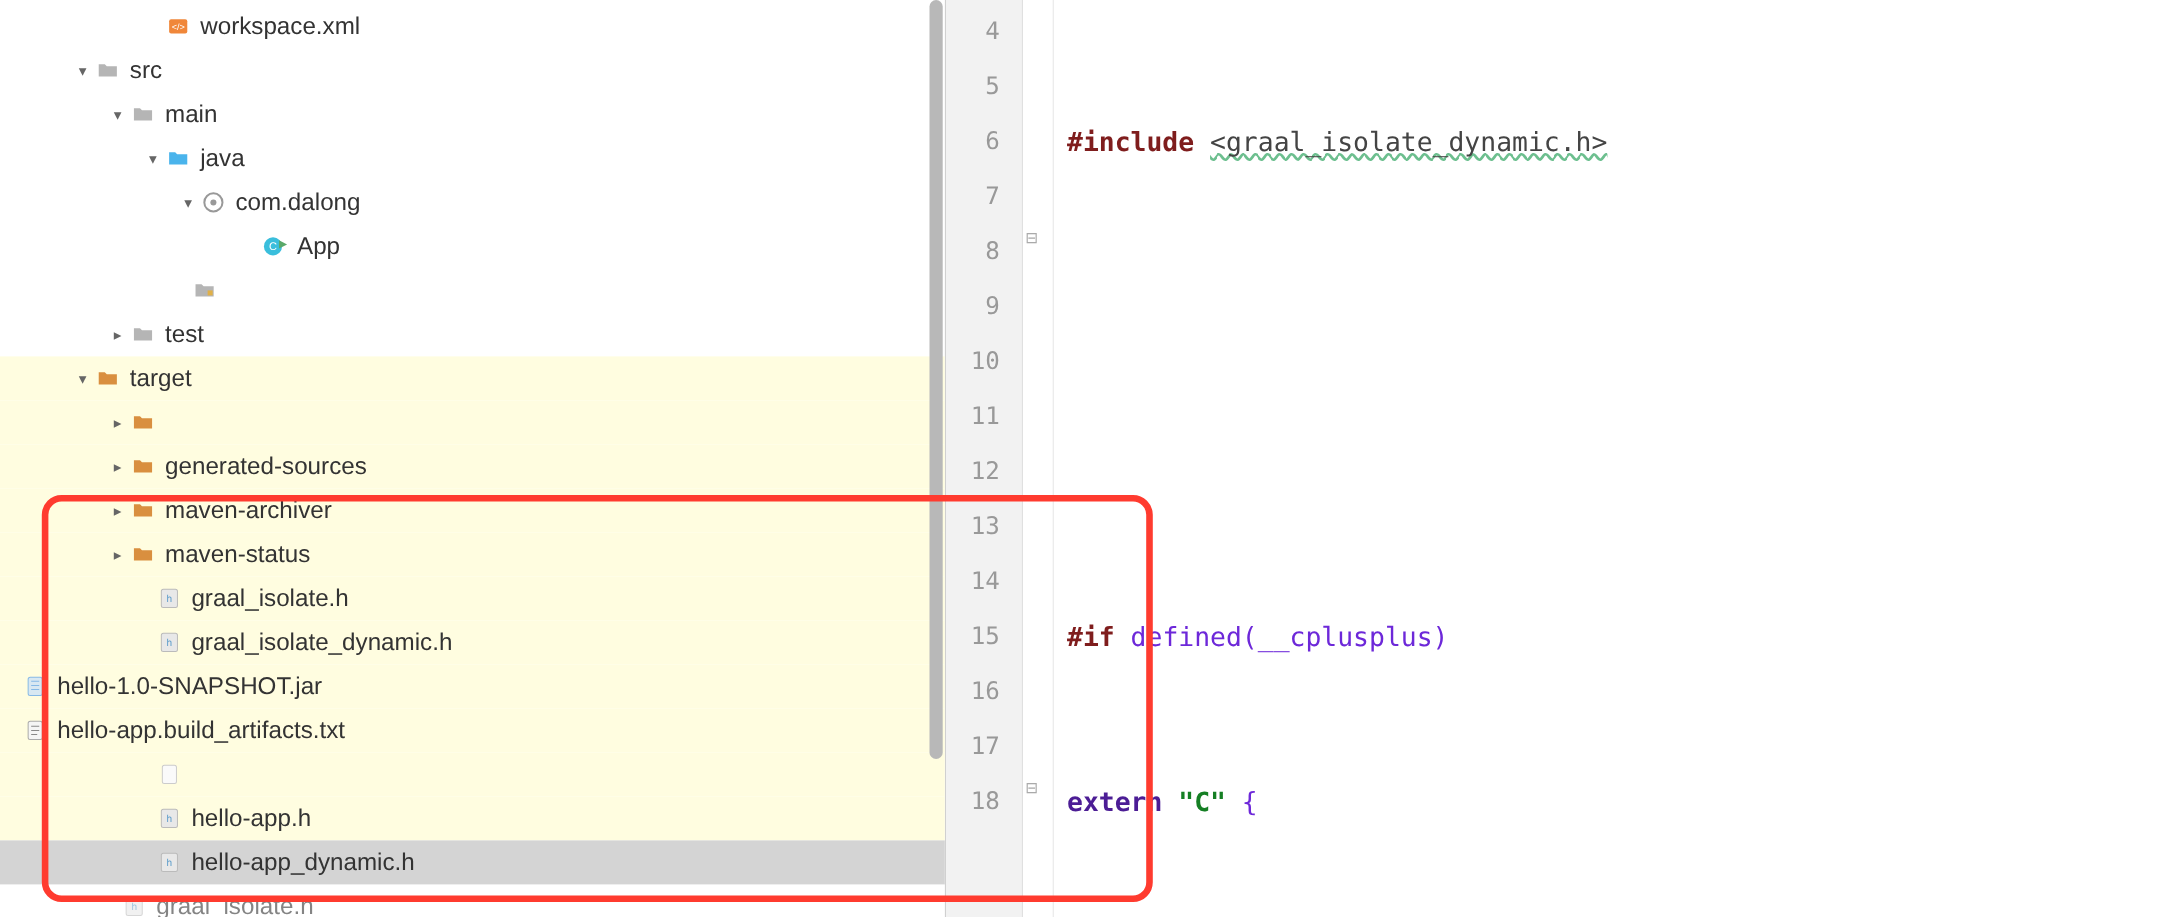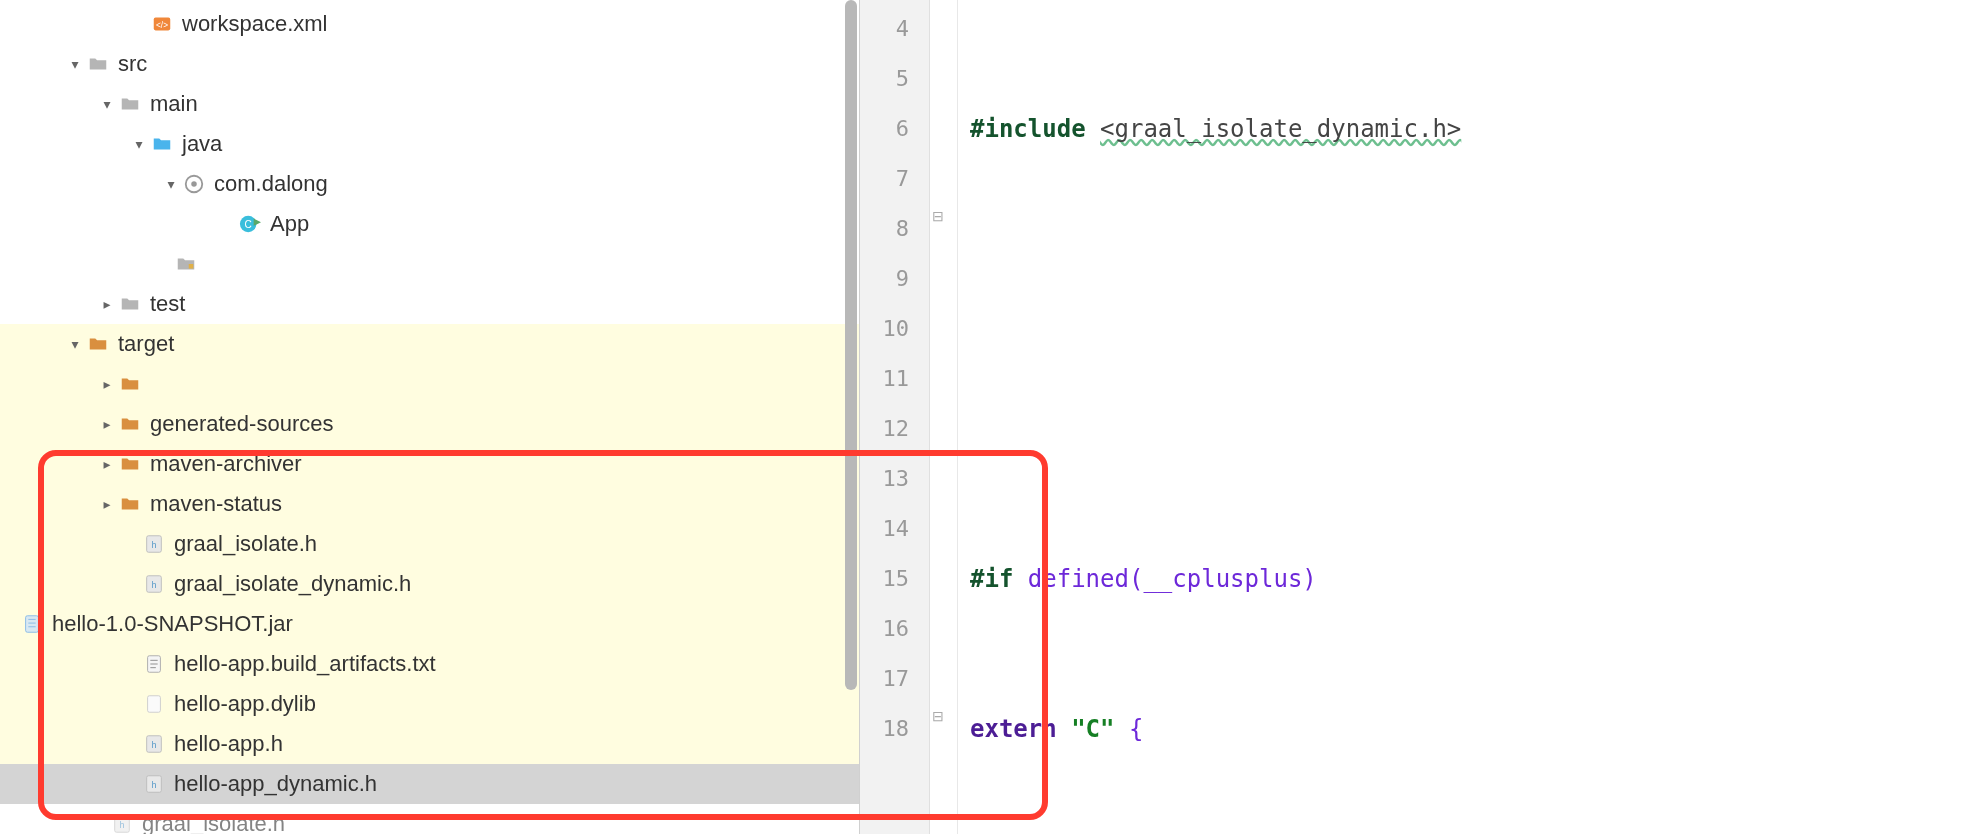--- a/index.html
+++ b/index.html
@@ -110,21 +110,21 @@
     flex: 1;
     font-family: "Menlo","Consolas",monospace;
     font-size: 24px;
     line-height: 50px;
     padding-left: 12px;
     padding-top: 4px;
     white-space: pre;
     overflow: hidden;
   }
   .code-line { height: 50px; }
-  .tok-directive { color: #14532d; font-weight: bold; }
+  .tok-directive { color: #7f1d1d; font-weight: bold; }
   .tok-include-path { color: #444; }
   .tok-keyword { color: #4c1d95; font-weight: bold; }
   .tok-string { color: #157f24; font-weight: bold; }
   .tok-plain { color: #6d28d9; }
   .tok-wavy { text-decoration: underline wavy #6dbf8f; text-decoration-skip-ink: none; }
   .red-box {
     position: absolute;
     left: 38px;
     top: 450px;
     width: 1010px;
@@ -303,41 +303,40 @@
           <svg viewBox="0 0 24 24">
             <rect x="5" y="3" width="14" height="18" rx="2" fill="#d8e8f2" stroke="#86b9e6"></rect>
             <line x1="8" y1="7" x2="16" y2="7" stroke="#86b9e6"></line>
             <line x1="8" y1="11" x2="16" y2="11" stroke="#86b9e6"></line>
             <line x1="8" y1="15" x2="16" y2="15" stroke="#86b9e6"></line>
           </svg>
         </span>
       <span class="label">hello-1.0-SNAPSHOT.jar</span>
     </div>
 
-    <div class="tree-item highlight" style="padding-left:122px;">
+    <div class="tree-item highlight" style="">
       <span class="arrow spacer">▸</span>
       <span class="icon file-txt">
           <svg viewBox="0 0 24 24">
             <rect x="5" y="3" width="14" height="18" rx="2" fill="#f5f5f5" stroke="#aaa"></rect>
             <line x1="8" y1="8" x2="16" y2="8" stroke="#888"></line>
             <line x1="8" y1="12" x2="16" y2="12" stroke="#888"></line>
             <line x1="8" y1="16" x2="14" y2="16" stroke="#888"></line>
           </svg>
         </span>
       <span class="label">hello-app.build_artifacts.txt</span>
     </div>
 
     <div class="tree-item highlight" style="padding-left:122px;">
       <span class="arrow spacer">▸</span>
       <span class="icon file-dylib">
           <svg viewBox="0 0 24 24">
             <rect x="5" y="3" width="14" height="18" rx="2" fill="#fafafa" stroke="#ccc"></rect>
           </svg>
         </span>
-      <span class="label">hello-app.dylib</span>
     </div>
 
     <div class="tree-item highlight" style="padding-left:122px;">
       <span class="arrow spacer">▸</span>
       <span class="icon file-header">
           <svg viewBox="0 0 24 24">
             <rect x="4" y="3" width="16" height="18" rx="2" fill="#e8e8e8" stroke="#bbb"></rect>
             <text x="12" y="16" text-anchor="middle" font-size="10" fill="#5a9bc9">h</text>
           </svg>
         </span>

